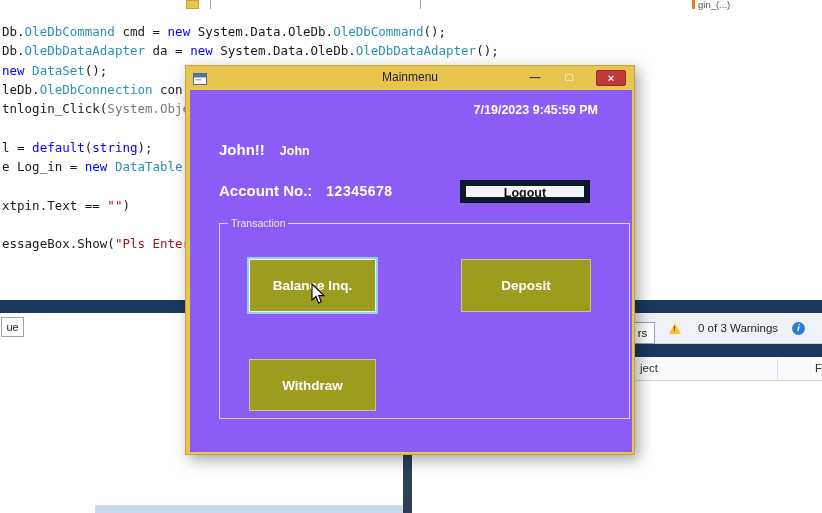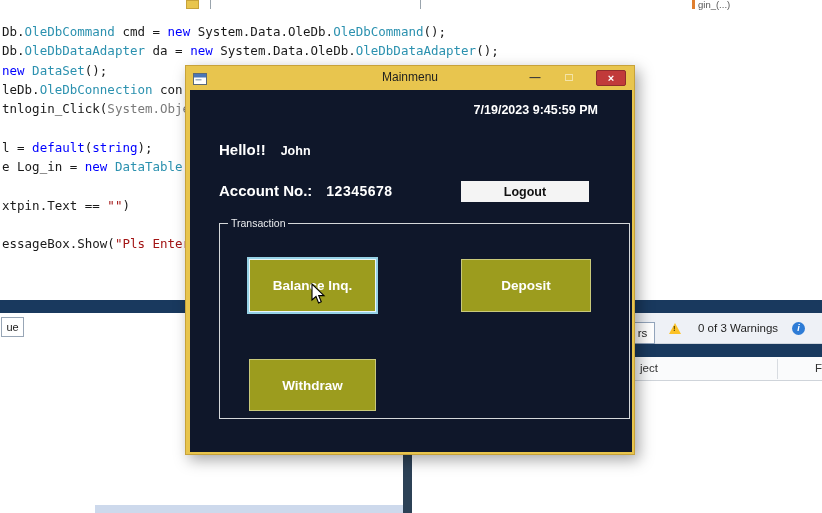--- a/index.html
+++ b/index.html
@@ -51,29 +51,29 @@
   
   .dialog { position:absolute; left:185px; top:65px; width:450px; height:390px; background:#e8c54e; border:1px solid #c7a23a; box-shadow:4px 5px 14px rgba(0,0,0,0.35); z-index:10; }
   .titlebar { position:absolute; left:0; top:0; width:100%; height:24px; }
   .form-icon { position:absolute; left:7px; top:5px; }
   .win-title { position:absolute; left:0; right:0; top:4px; text-align:center; font-size:12px; color:#1f1f1f; }
   .win-btn { position:absolute; top:4px; width:26px; height:16px; text-align:center; line-height:15px; font-size:11px; cursor:default; }
   .btn-min { right:86px; color:#3a3a3a; font-weight:bold; }
   .btn-max { right:52px; color:#fdfdf2; font-size:12px; }
   .btn-close { right:8px; width:30px; background:#c13a3a; border:1px solid #8f2c2c; border-radius:2px; color:#fff; font-size:11px; font-weight:bold; line-height:14px; }
 
-  .client { position:absolute; left:4px; top:24px; width:442px; height:362px; background:#0f172a; }
+  .client { position:absolute; left:4px; top:24px; width:442px; height:362px; background:#8b5cf6; }
   .datetime { position:absolute; top:13px; right:34px; color:#ffffff; font-weight:bold; font-size:12.5px; }
   .hello-row { position:absolute; left:29px; top:51px; display:flex; align-items:baseline; gap:15px; }
   .hello { color:#fff; font-weight:bold; font-size:15px; }
   .uname { color:#fff; font-weight:bold; font-size:12.5px; }
   .account-row { position:absolute; left:29px; top:92px; display:flex; align-items:flex-end; gap:14px; }
   .acct-label { color:#fff; font-weight:bold; font-size:15px; }
   .acct-val { color:#fff; font-weight:bold; font-size:14px; letter-spacing:0.5px; }
-  .logout { position:absolute; left:270px; top:90px; width:130px; height:23px; background:#f4f4f4; border:1px solid #0f172a; font-family:"Liberation Sans", sans-serif; font-weight:bold; font-size:12.5px; color:#111; }
+  .logout { position:absolute; left:270px; top:90px; width:130px; height:23px; background:#f4f4f4; border:6px solid #0f172a; font-family:"Liberation Sans", sans-serif; font-weight:bold; font-size:12.5px; color:#111; }
 
   .group { position:absolute; left:29px; top:127px; width:411px; height:202px; border:1px solid #d5d8da; background:transparent; }
   .group legend { font-size:10.5px; color:#e9ebed; margin-left:8px; padding:0 3px; }
   .atm { position:absolute; background:#9c9c1e; border:1px solid #c9c97a; color:#fff; font-family:"Liberation Sans", sans-serif; font-weight:bold; font-size:13.5px; }
   .btn-balance { left:29px; top:30px; width:127px; height:53px; box-shadow:0 0 0 2px #96d2e6; border-color:#eaf6fa; }
   .btn-deposit { left:241px; top:30px; width:130px; height:53px; }
   .btn-withdraw { left:29px; top:130px; width:127px; height:52px; }
 
   .cursor { position:absolute; left:311px; top:283px; z-index:20; }
 </style>
@@ -147,21 +147,21 @@
     <span class="win-title">Mainmenu</span>
     <span class="win-btn btn-min">—</span>
     <span class="win-btn btn-max">□</span>
     <span class="win-btn btn-close">×</span>
   </div>
 
   <div class="client">
     <div class="datetime">7/19/2023 9:45:59 PM</div>
 
     <div class="hello-row">
-      <span class="hello">Hello!!</span>
+      <span class="hello">John!!</span>
       <span class="uname">John</span>
     </div>
 
     <div class="account-row">
       <span class="acct-label">Account No.:</span>
       <span class="acct-val">12345678</span>
     </div>
 
     <button class="logout">Logout</button>
 

